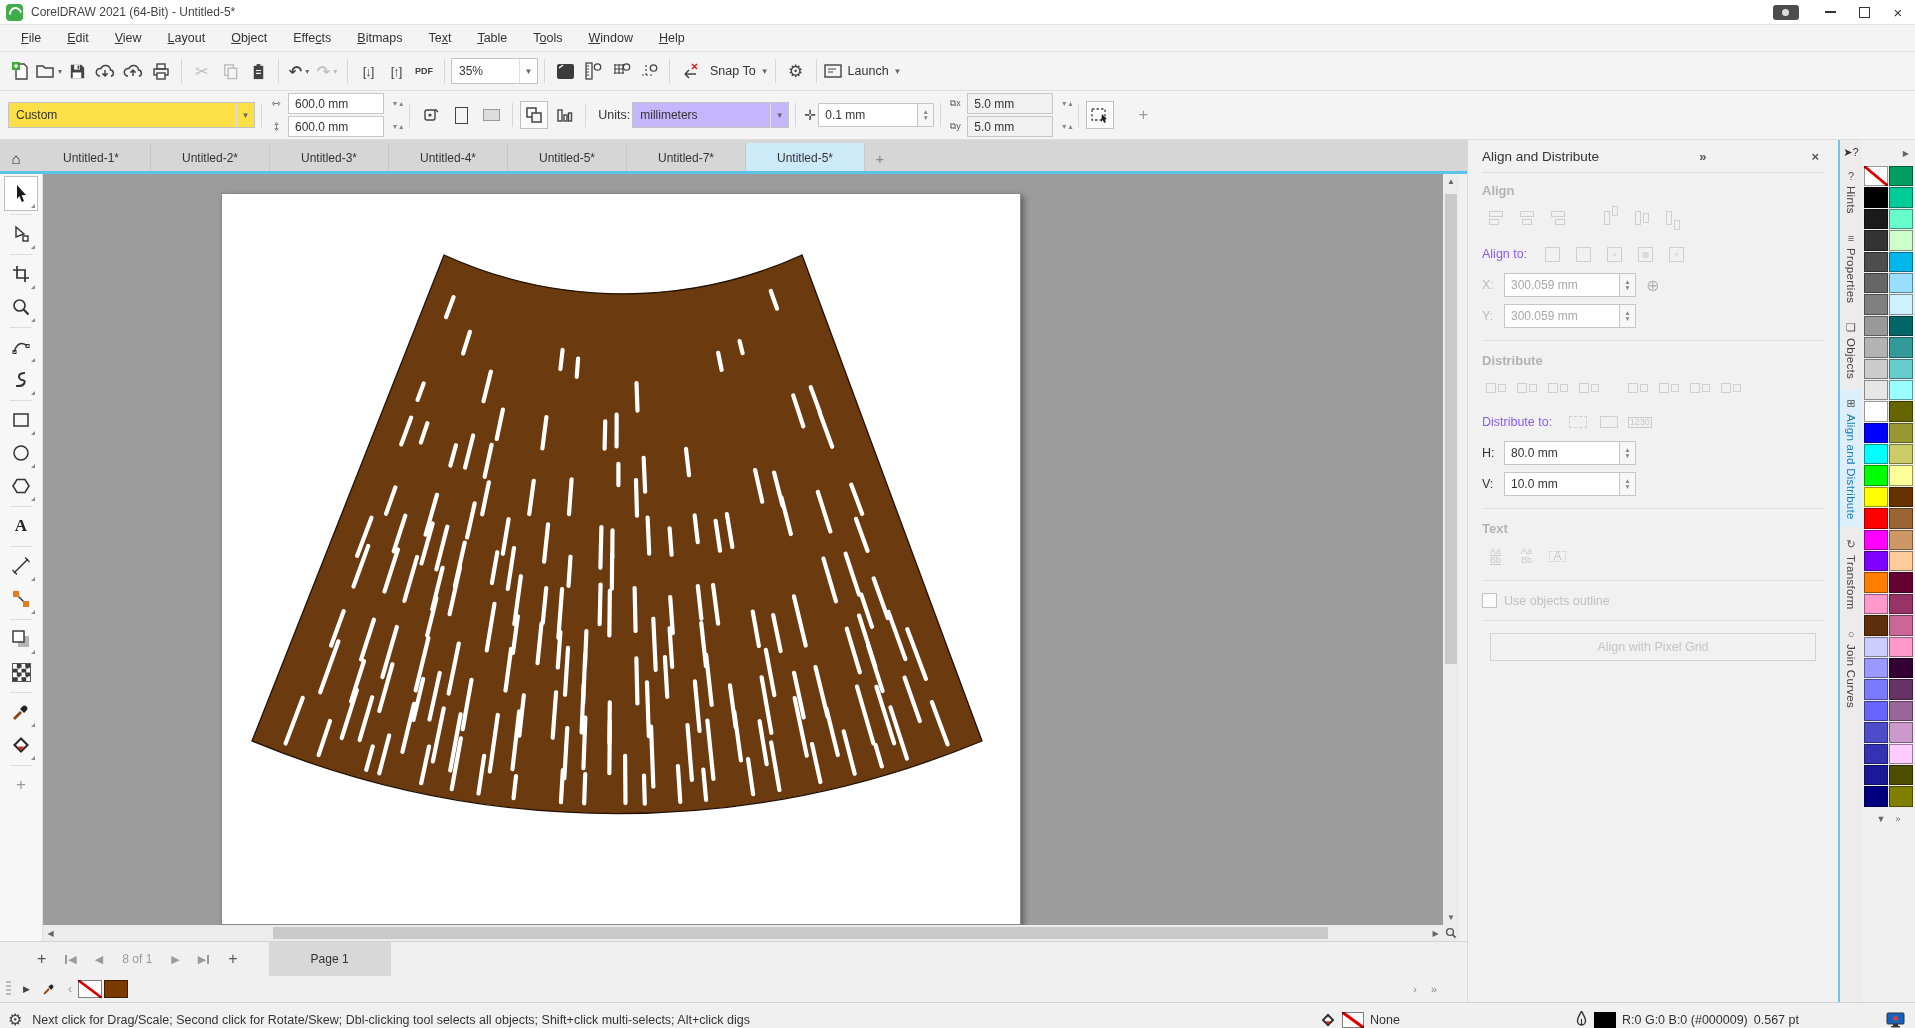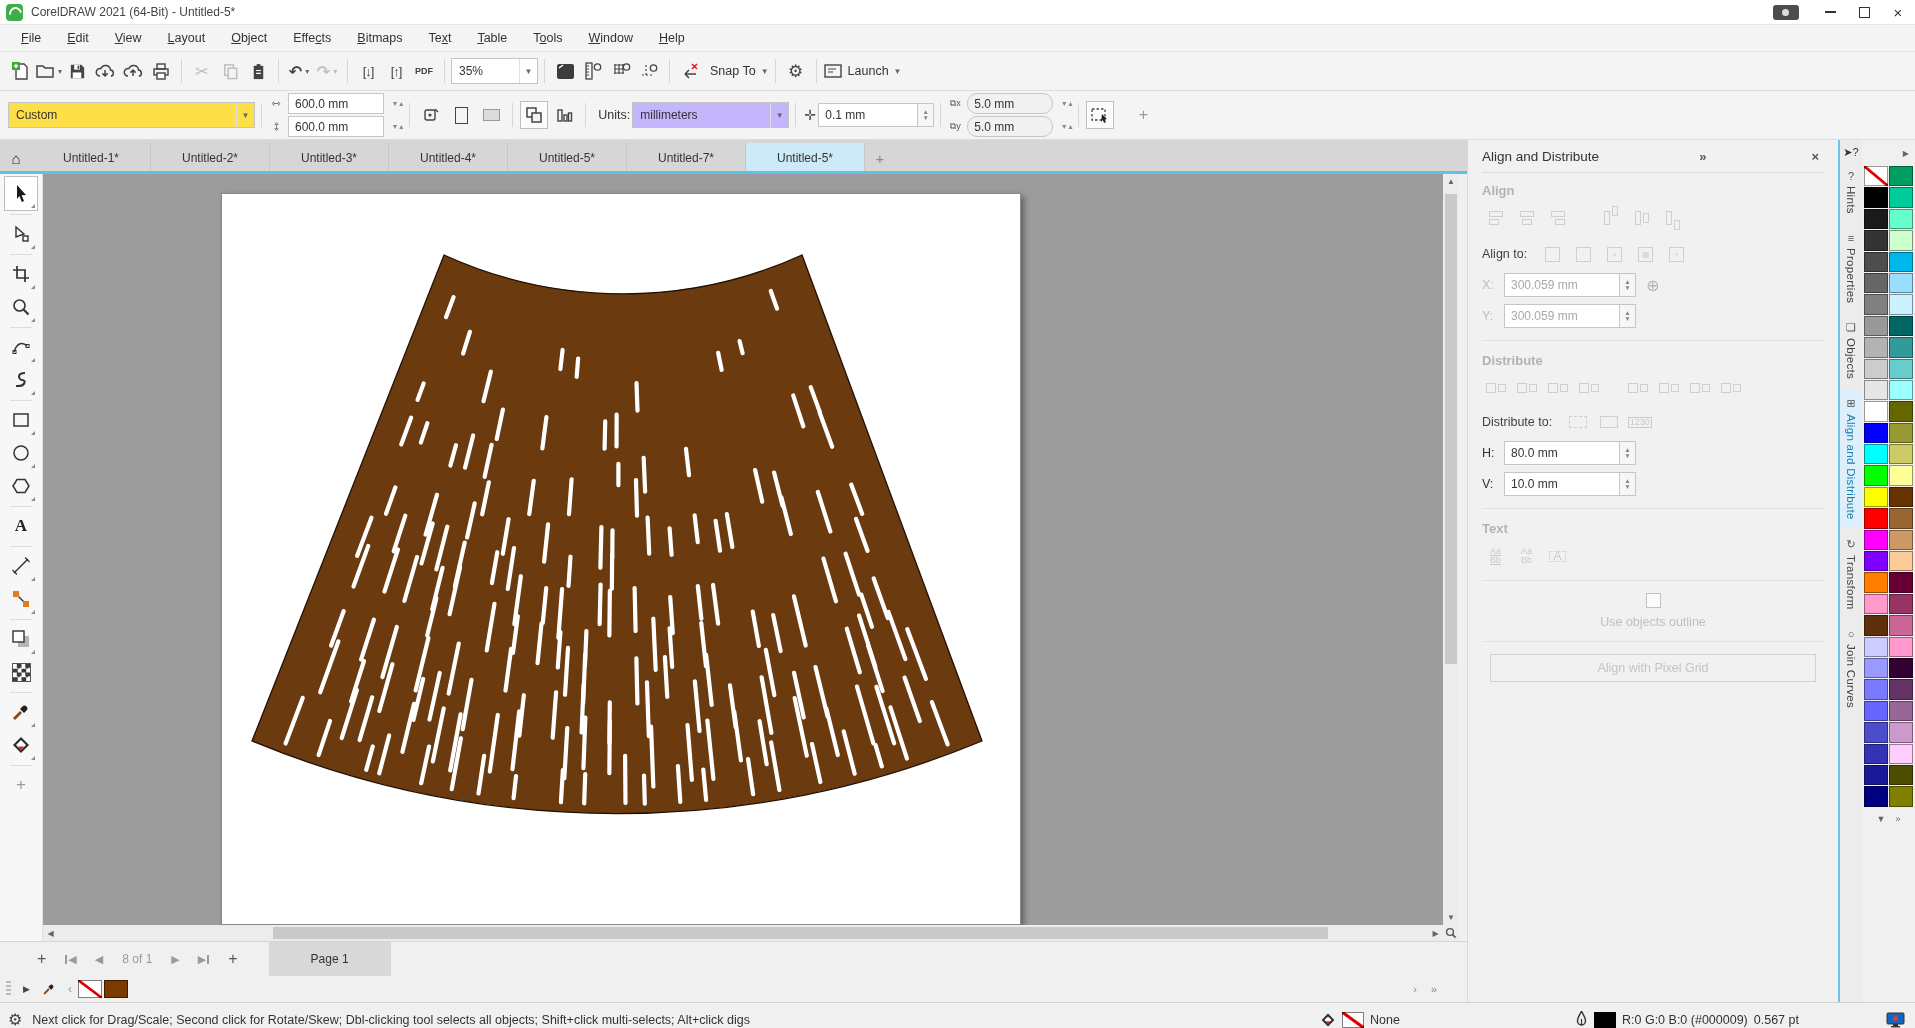--- a/index.html
+++ b/index.html
@@ -30,21 +30,21 @@
   .caret{font-size:8px;color:#666;margin-left:3px;}
   .caret.dis{color:#bbb;}
   .combo{background:#fff;border:1px solid #c4c4c4;height:24px;display:flex;align-items:center;padding-left:7px;}
   .combo .cbtn{margin-left:auto;width:17px;height:100%;display:flex;align-items:center;justify-content:center;color:#666;font-size:8px;border-left:1px solid #e0e0e0;}
   .flatlabel{font-size:12.5px;color:#333;margin:0 2px 0 6px;}
   .brkt{font-size:13px;color:#444;letter-spacing:-1px;}
   .pdf-ic{font-size:9px;font-weight:bold;color:#444;line-height:8px;text-align:center;}
   
   .propbar{height:48px;background:#f4f4f4;display:flex;align-items:center;padding-left:8px;border-bottom:1px solid #dcdcdc;}
   .field{background:#fff;border:1px solid #c6c6c6;height:22px;display:flex;align-items:center;padding-left:6px;font-size:12px;color:#333;}
-  .field.gray{background:#f1f1f1;border-radius:10px;}
+  .field.gray{background:#f1f1f1;}
   .vspin{display:flex;flex-direction:column;justify-content:center;width:15px;height:22px;border:1px solid #c6c6c6;border-left:none;background:#f6f6f6;color:#888;font-size:6.5px;line-height:6px;text-align:center;}
   .hspin{display:flex;gap:5px;margin-left:5px;color:#888;font-size:8px;}
   .stack2{display:flex;flex-direction:column;gap:2px;justify-content:center;}
   .stack2 .row{display:flex;align-items:center;gap:4px;}
   .miniglyph{font-size:11px;color:#555;width:16px;text-align:center;}
   .pbbtn{width:26px;height:26px;border:1px solid transparent;display:flex;align-items:center;justify-content:center;margin:0 1px;}
   .pbbtn.boxed{border:1px solid #bfbfbf;background:#fbfbfb;}
   .shape-rect-v{width:11px;height:15px;border:1.6px solid #444;}
   .shape-rect-h{width:15px;height:10px;border:1.6px solid #9a9a9a;background:#dcdcdc;}
   
@@ -82,29 +82,29 @@
   .sec-h{font-size:13px;font-weight:bold;color:#b3b3b3;margin:10px 0 8px;}
   .icon-row{display:flex;align-items:center;gap:4px;margin:6px 0;}
   .gbtn{width:27px;height:24px;display:flex;align-items:center;justify-content:center;gap:2px;}
   .gbtn .b1{width:12px;height:4px;border:1.3px solid #cfcfcf;}
   .gbtn .b2{width:8px;height:4px;border:1.3px solid #cfcfcf;}
   .gbtn.v{flex-direction:row;}
   .gbtn.v .b1{width:4px;height:12px;}
   .gbtn.v .b2{width:4px;height:8px;}
   .gbtn .bx{width:13px;height:13px;border:1.3px solid #cfcfcf;display:flex;align-items:center;justify-content:center;font-size:8px;color:#cfcfcf;}
   .gbtn.txt{color:#c9c9c9;font-size:9px;line-height:9px;}
-  .glabel{font-size:12.5px;color:#404040;margin-right:8px;}
+  .glabel{font-size:12.5px;color:#8b5cf6;margin-right:8px;}
   .frow{display:flex;align-items:center;margin:7px 0;}
   .frow .lbl{width:22px;font-size:12.5px;color:#bdbdbd;}
   .frow .lbl.on{color:#333;}
   .frow .field{width:108px;}
   .frow .field.dis{color:#a8a8a8;}
   .target-btn{margin-left:10px;color:#b5b5b5;font-size:16px;}
   .dsep{height:1px;background:#e2e2e2;margin:12px 0;}
-  .chkrow{display:flex;align-items:center;gap:7px;margin:4px 0 10px;flex-direction:column;}
+  .chkrow{display:flex;align-items:center;gap:7px;margin:4px 0 10px;}
   .chk{width:13px;height:13px;border:1px solid #c2c2c2;background:#fbfbfb;}
   .chklbl{font-size:12.5px;color:#c0c0c0;}
   .bigbtn{height:26px;border:1px solid #d2d2d2;display:flex;align-items:center;justify-content:center;
           font-size:12.5px;color:#c4c4c4;margin:6px 8px;}
   
   .sidestrip{width:24px;background:#ececec;border-left:2px solid #6fc4e8;display:flex;flex-direction:column;align-items:center;padding-top:6px;box-sizing:border-box;}
   .side-tab{display:flex;flex-direction:column;align-items:center;padding:7px 0;margin:2px 0;width:100%;}
   .side-tab .tic{font-size:11px;color:#555;margin-bottom:4px;}
   .side-tab .vtext{writing-mode:vertical-rl;font-size:11.5px;color:#444;letter-spacing:.3px;}
   .side-tab.active{background:#ddeffa;}

